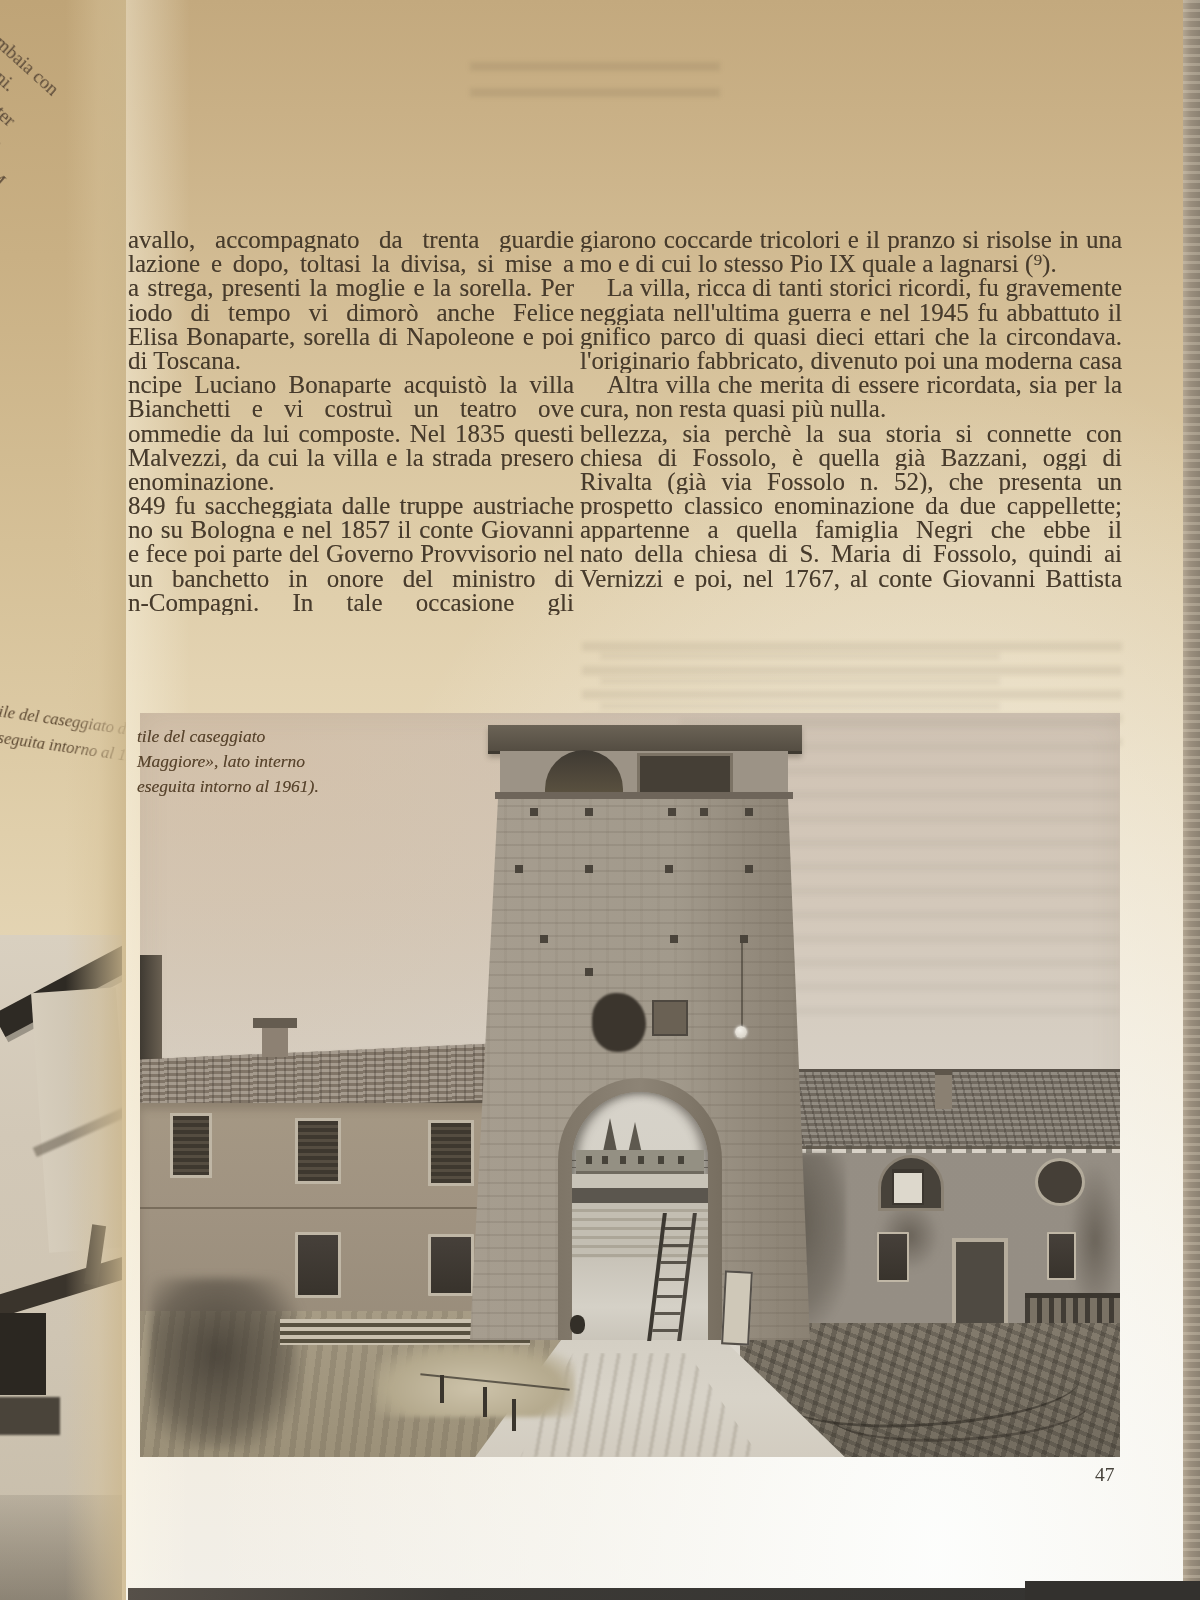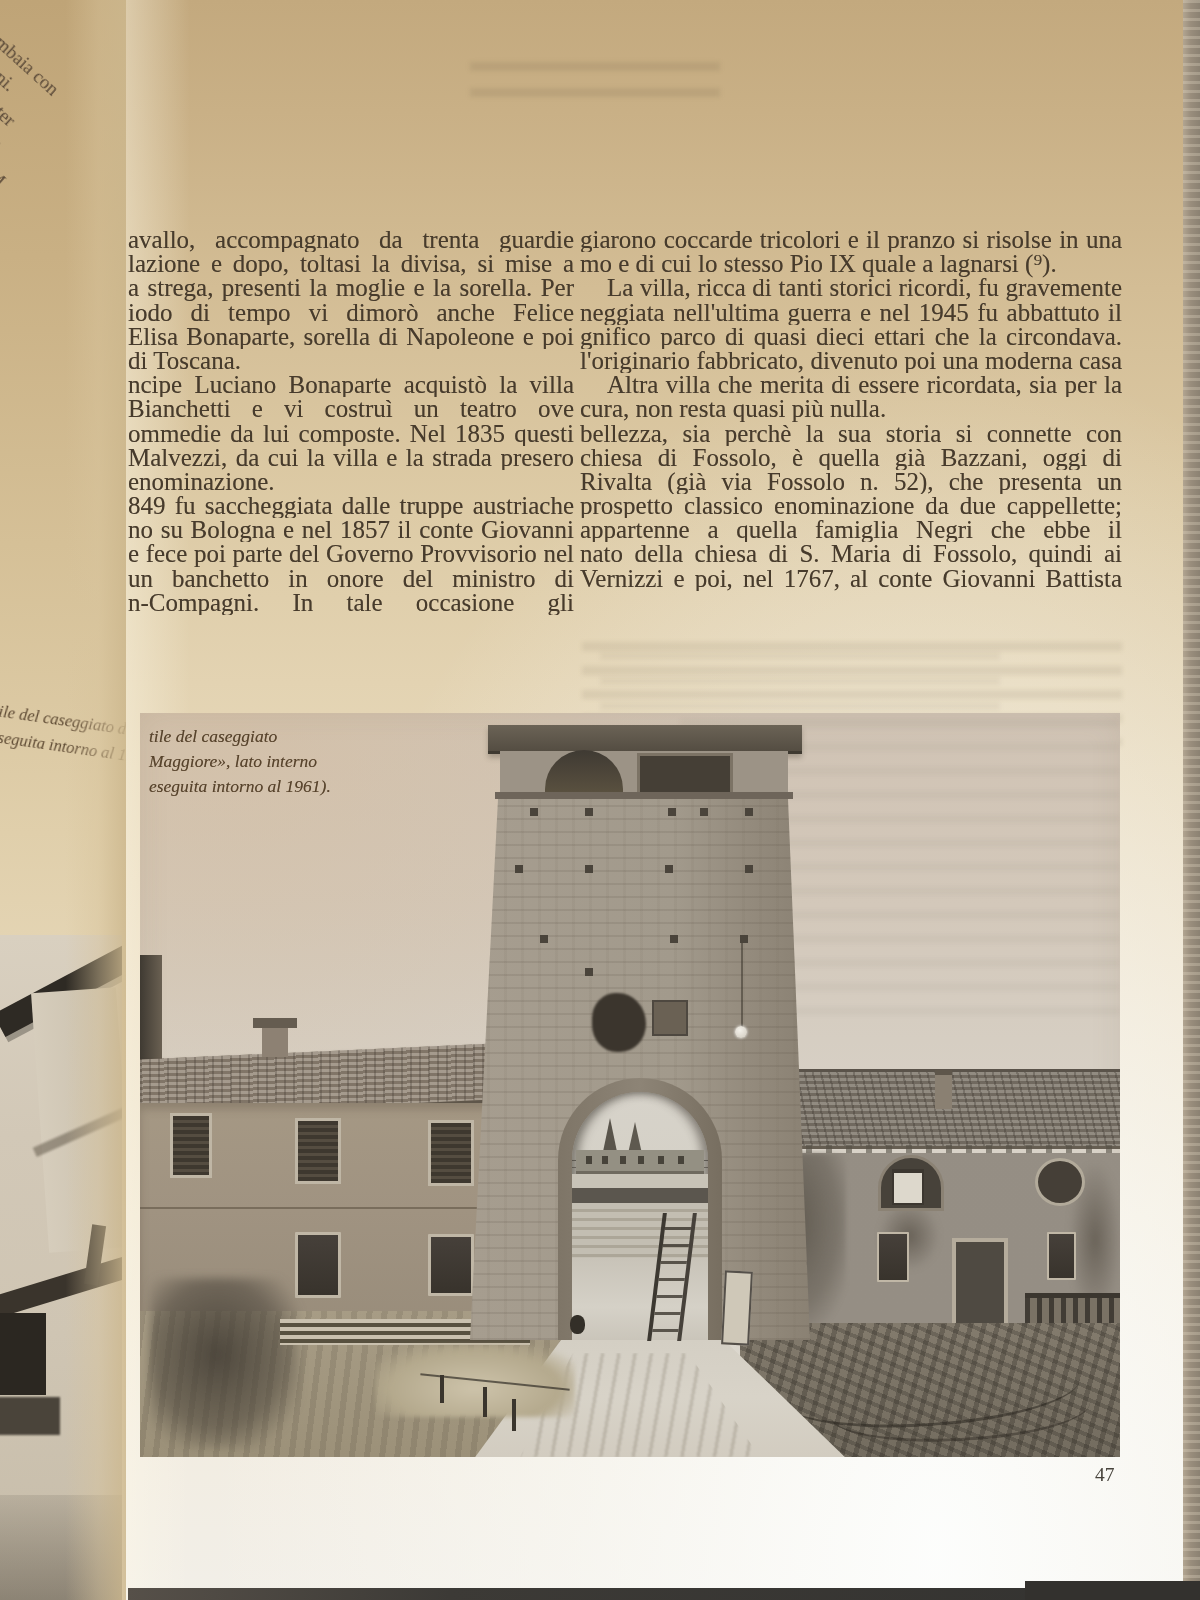--- a/index.html
+++ b/index.html
@@ -13,21 +13,21 @@
   
   .col{position:absolute;color:#473b2c;font-size:25px;line-height:24.2px;
     text-shadow:0 0 .6px rgba(72,60,44,.45);}
   .col .line{white-space:nowrap;}
   .col .line.just{white-space:normal;text-align:justify;text-align-last:justify;overflow:hidden;height:24.2px;}
   .col .line.indent{padding-left:27px;}
   .col-left{left:128px;top:228px;width:446px;}
   .col-right{left:580px;top:228px;width:542px;}
   
   .caption{position:absolute;left:137px;top:724px;color:#57432c;font-style:italic;
-    font-size:17.5px;line-height:25px;z-index:6;text-shadow:0 0 .5px rgba(87,67,44,.5);margin-left:12px;}
+    font-size:17.5px;line-height:25px;z-index:6;text-shadow:0 0 .5px rgba(87,67,44,.5);}
   
   .ghost{position:absolute;filter:blur(2px);pointer-events:none;}
   .g-top{left:470px;top:62px;width:250px;height:46px;
     background:repeating-linear-gradient(180deg,rgba(118,103,76,.16) 0 9px,rgba(118,103,76,0) 9px 26px);}
   .g-rcol{left:582px;top:642px;width:540px;height:104px;
     background:repeating-linear-gradient(180deg,rgba(120,106,82,.12) 0 9px,rgba(120,106,82,0) 9px 24px);}
   .g-rcol2{left:600px;top:652px;width:400px;height:80px;
     background:repeating-linear-gradient(180deg,rgba(120,106,82,.08) 0 8px,rgba(120,106,82,0) 8px 25px);}
   
   .photo{position:absolute;left:140px;top:713px;width:980px;height:744px;overflow:hidden;z-index:4;

